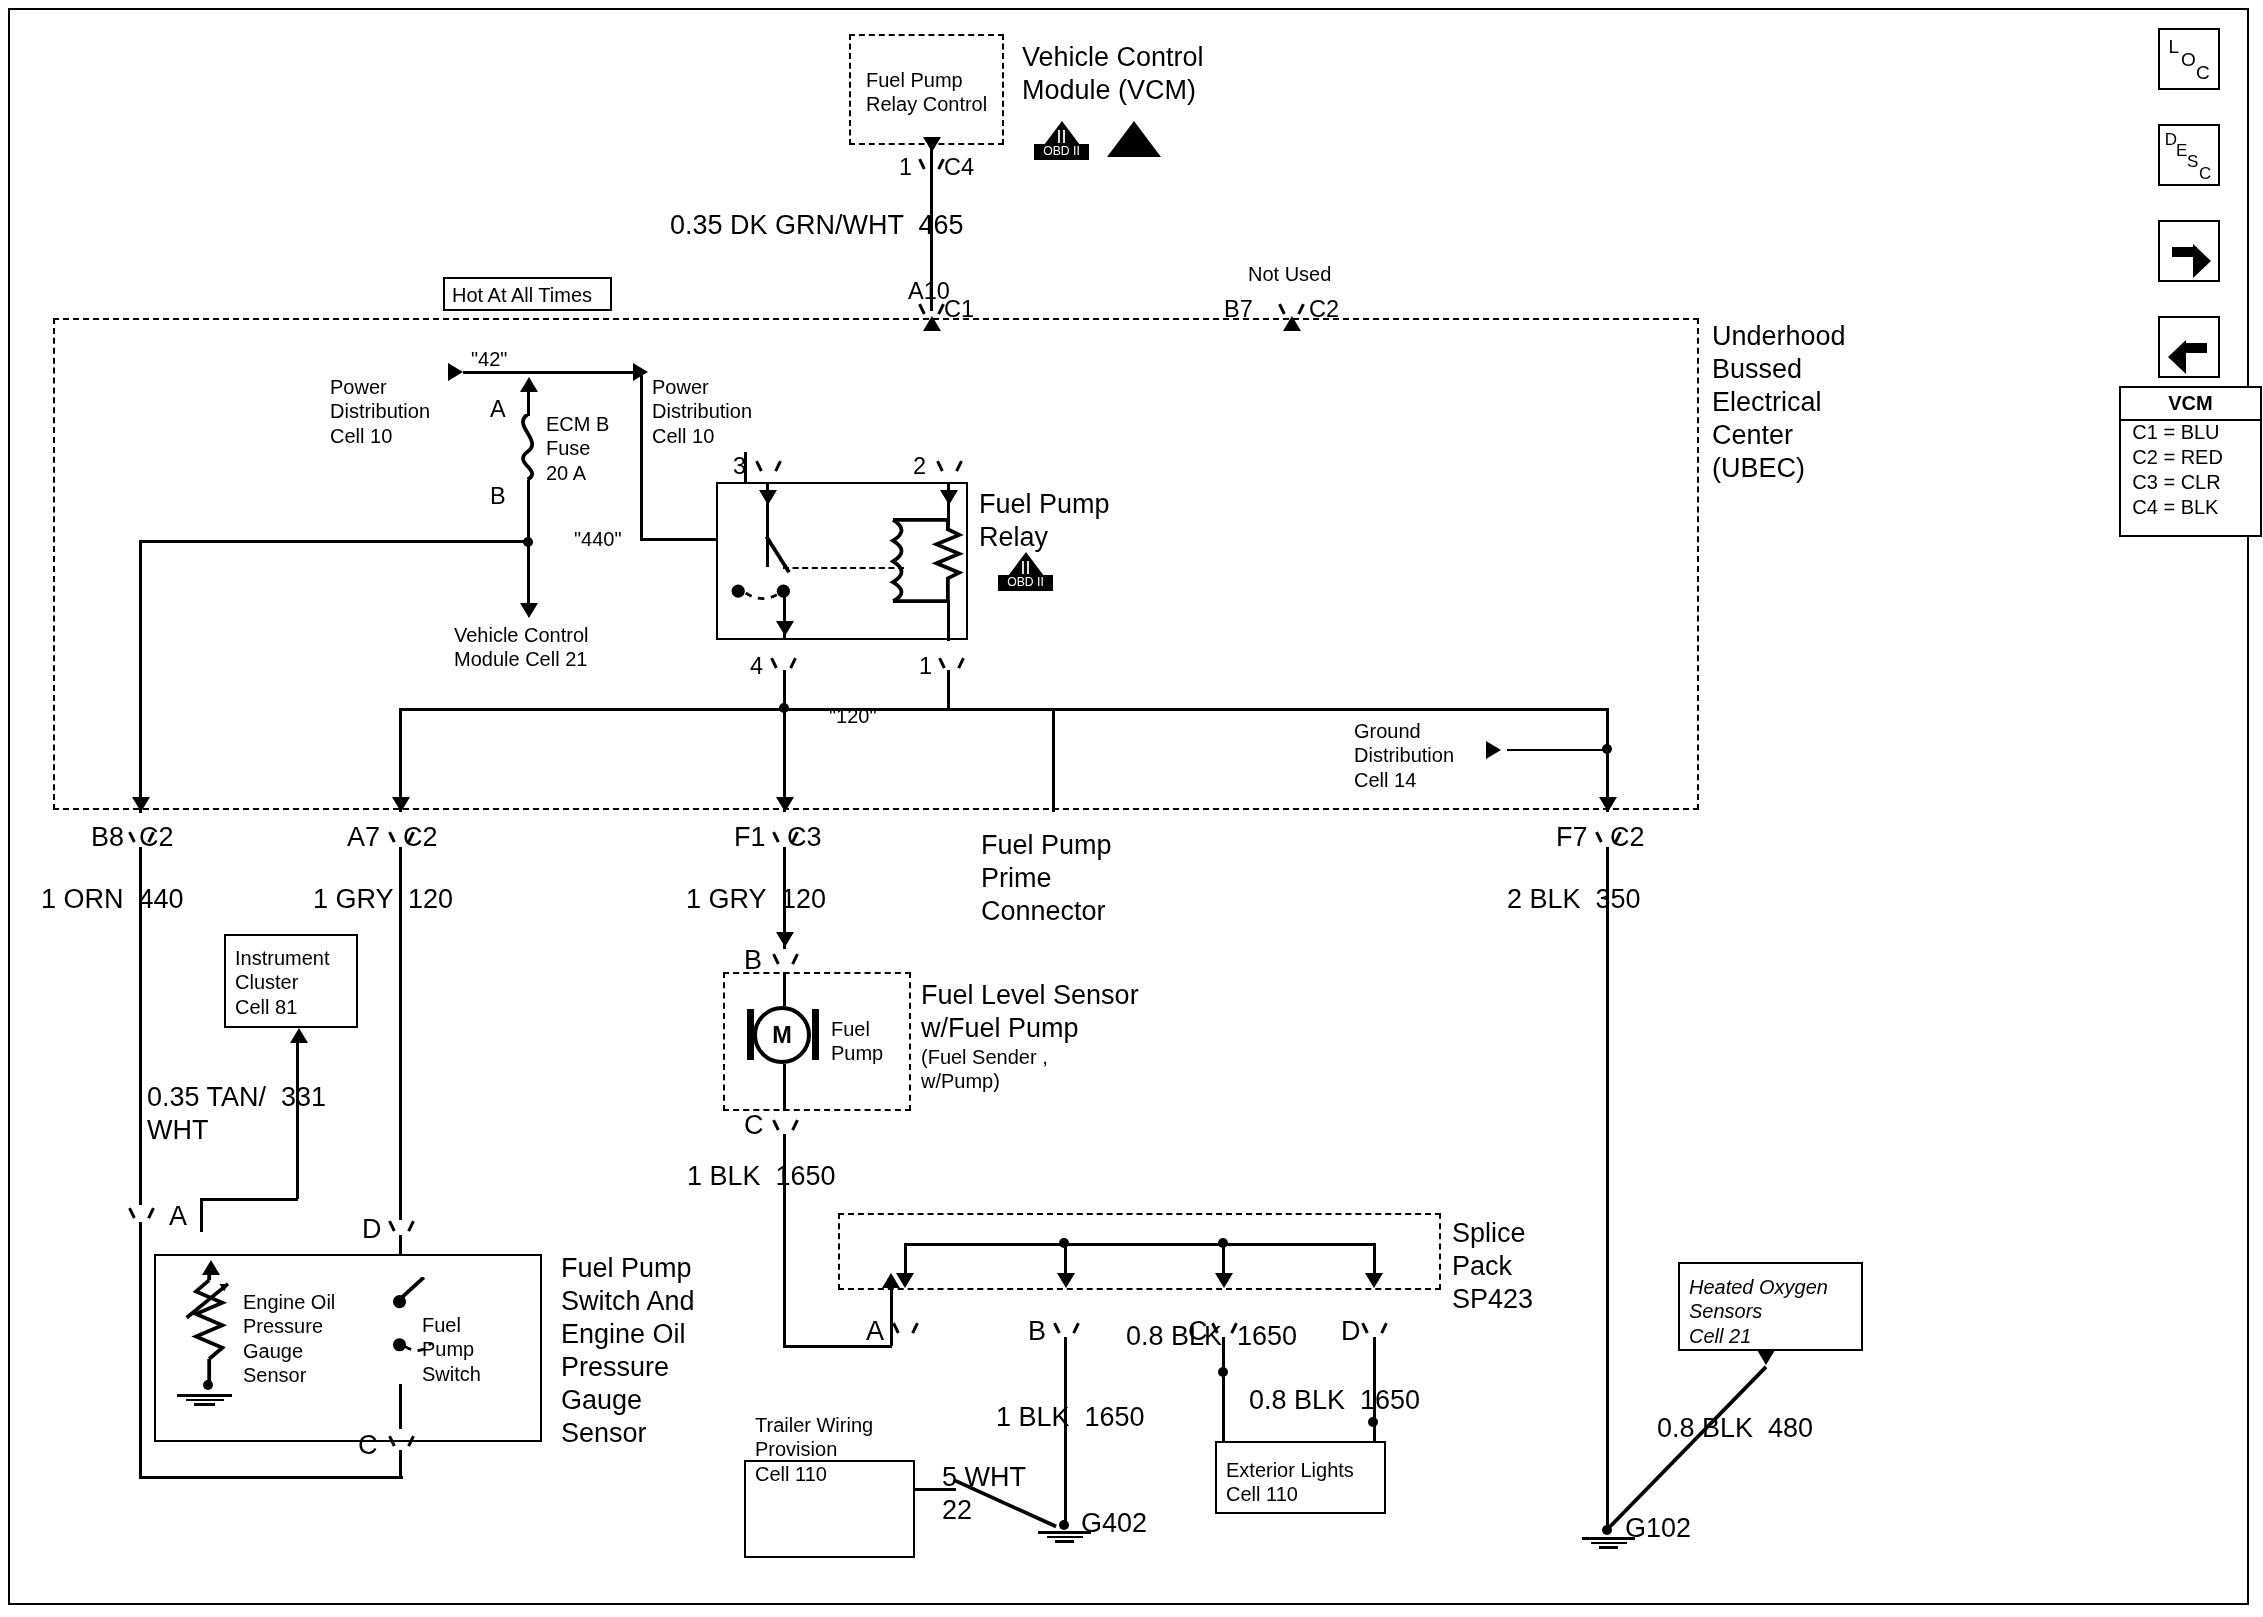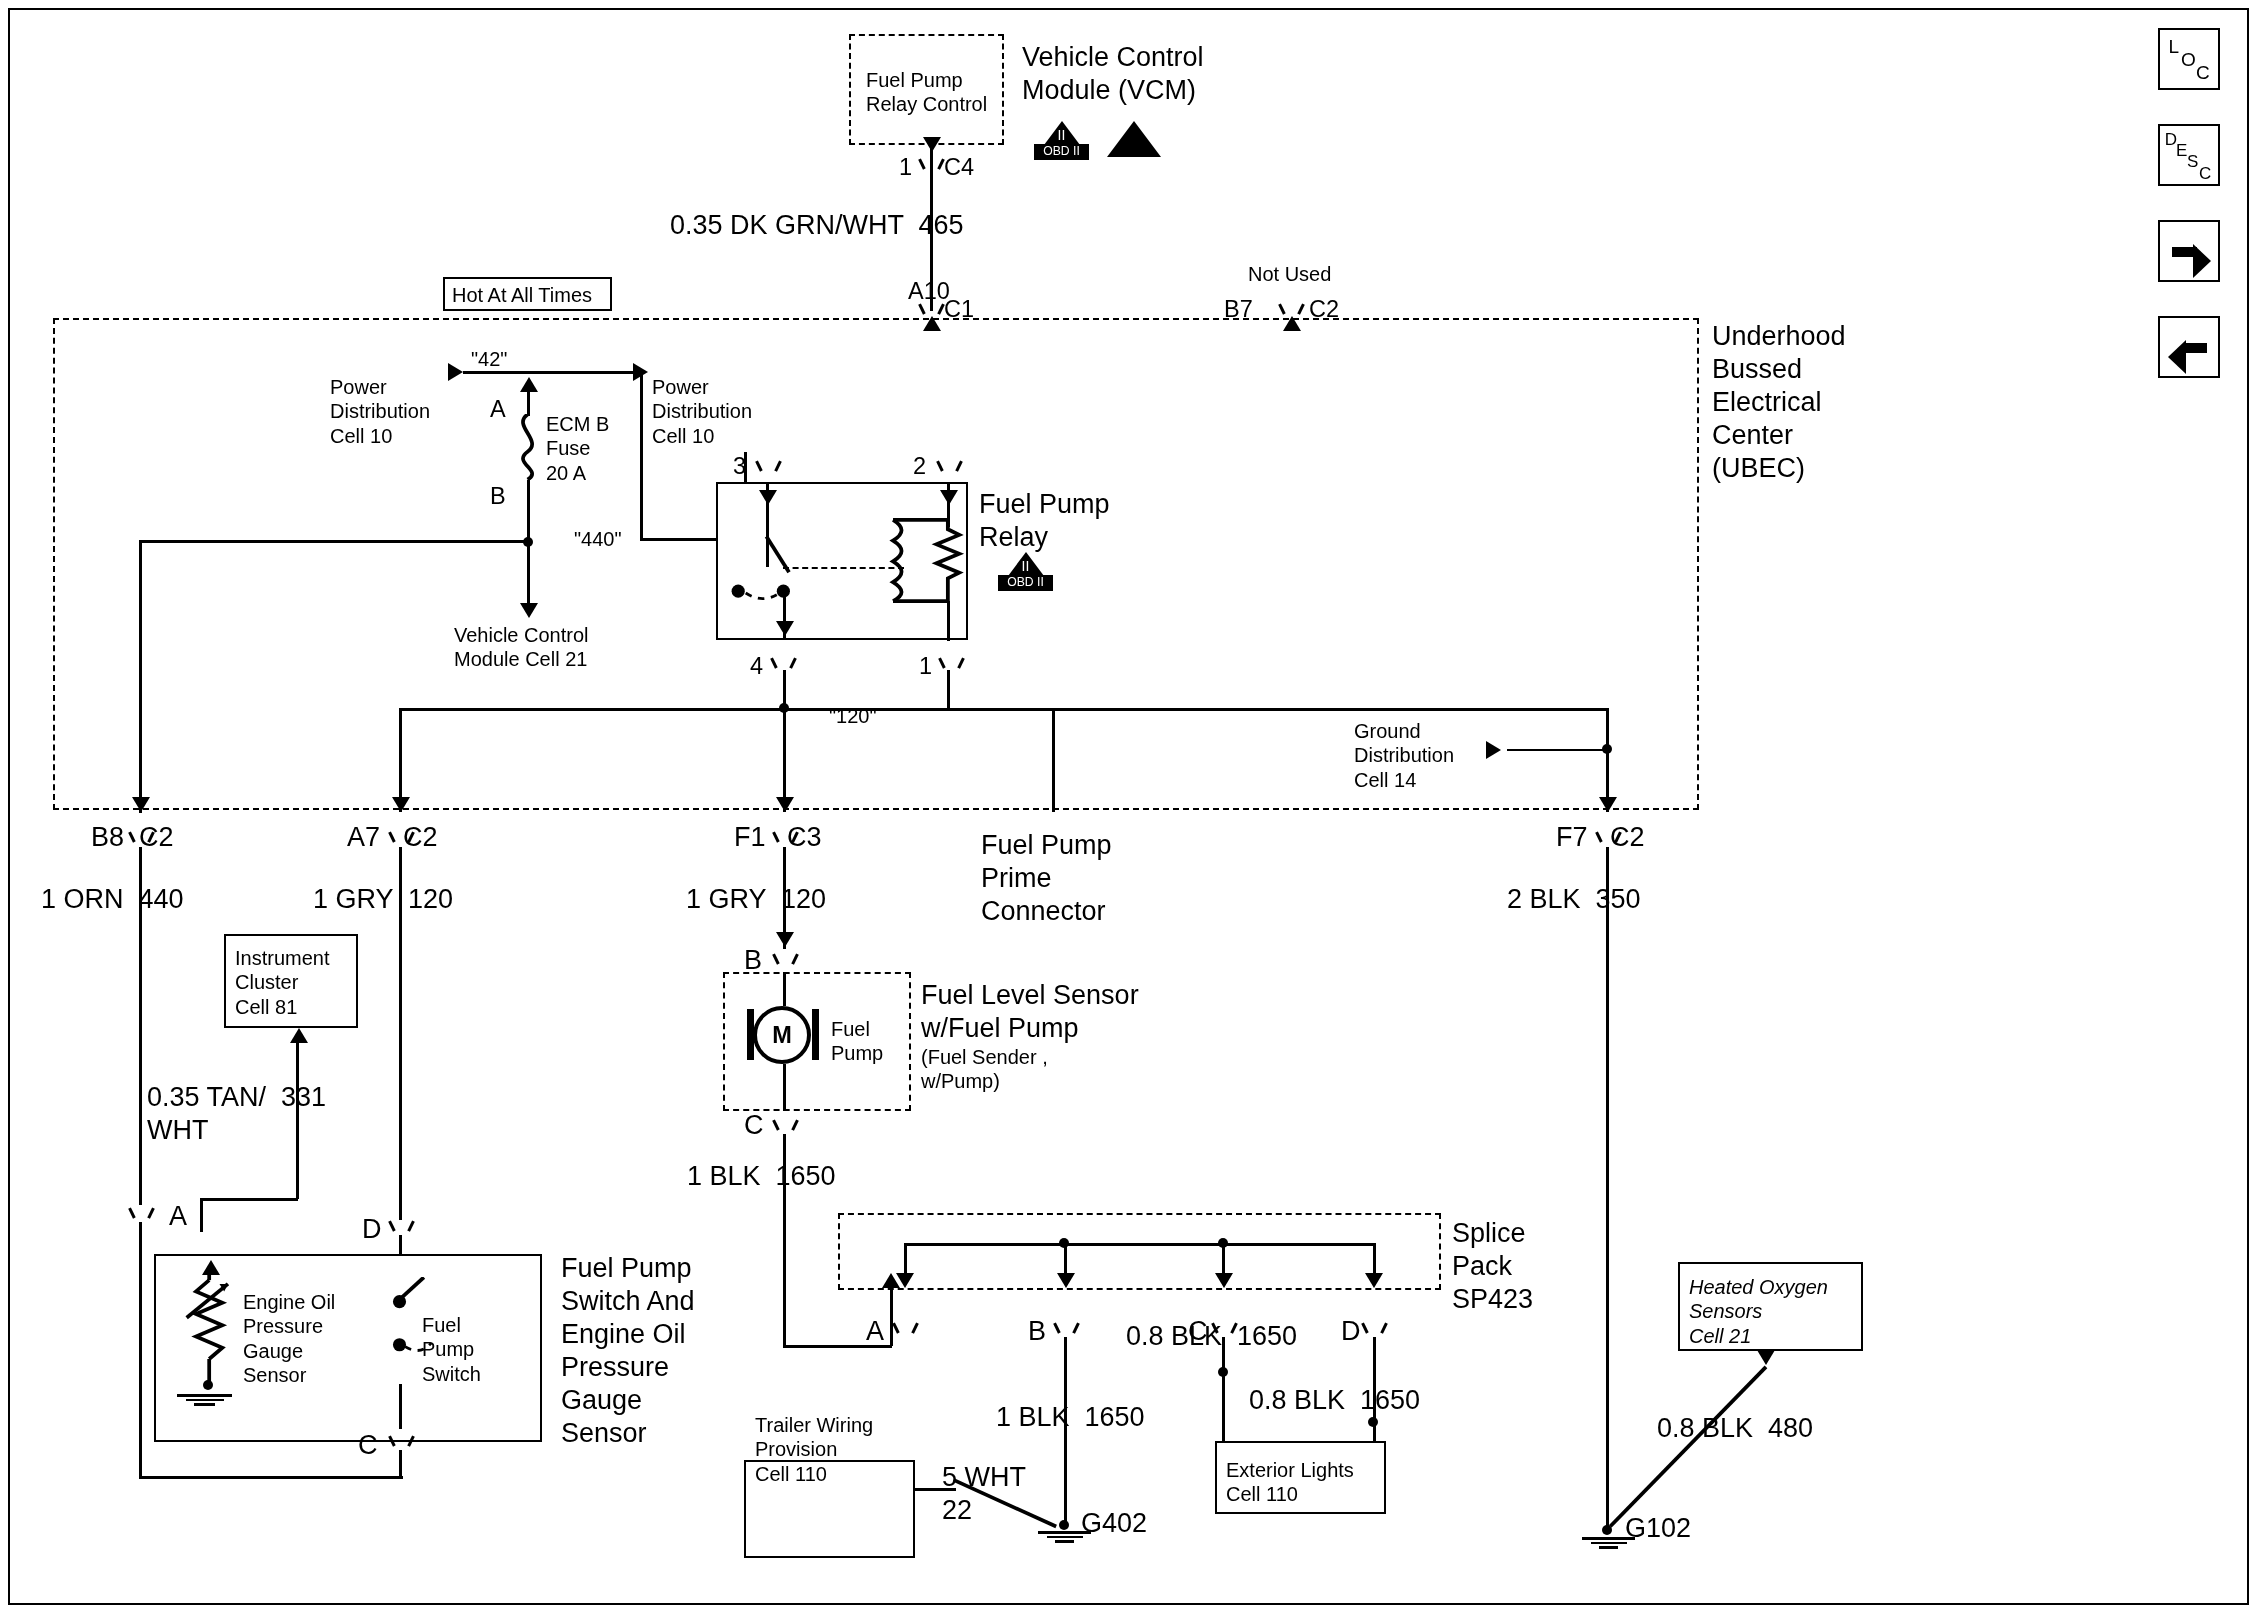--- a/index.html
+++ b/index.html
@@ -164,21 +164,21 @@
     color: #fff;
     background: #000;
     margin-top: -13px;
     position: relative;
     padding-bottom: 1.9px;
   }
   .obd .two {
     position: absolute;
     top: 5.6px;
     left: 0; right: 0;
-    font-size: 14px;
+    font-size: 18px;
     color: #fff;
     text-align: center;
   }
   .dashline-h {
     position: absolute;
     border-top: 2.8px dashed #000;
     height: 0;
   }
   .motor {
     position: absolute;
@@ -213,20 +213,27 @@
   </div>
   <div class="btn" style="left:2158px; top:220px; width:62px; height:62px;">
     <div style="position:absolute; left:12.2px; top:25.4px; width:24.5px; height:9.4px; background:#000;"></div>
     <div class="arrow-r" style="left:33px; top:21.7px; border-left-width:18px; border-top-width:17px; border-bottom-width:17px;"></div>
   </div>
   <div class="btn" style="left:2158px; top:316px; width:62px; height:62px;">
     <div style="position:absolute; left:22.6px; top:25.4px; width:24.5px; height:9.4px; background:#000;"></div>
     <div class="arrow-l" style="left:7.5px; top:21.7px; border-right-width:18px; border-top-width:17px; border-bottom-width:17px;"></div>
   </div>
 
+  <div class="vcm-table" style="left:2119px; top:386px; width:143px; height:151px;">
+    <div class="hdr">VCM</div>
+    <div class="row">C1  =  BLU</div>
+    <div class="row">C2  =  RED</div>
+    <div class="row">C3  =  CLR</div>
+    <div class="row">C4  =  BLK</div>
+  </div>
 
   <div class="dbox" style="left:849px; top:34px; width:155px; height:111px;"></div>
   <div class="lbl" style="left:866px; top:68px;">Fuel Pump
 Relay Control</div>
   <div class="lbl big" style="left:1022px; top:41px;">Vehicle Control
 Module (VCM)</div>
 
   <div class="obd" style="left:1034px; top:121px;">
     <div class="tri"></div>
     <div class="two">II</div>

